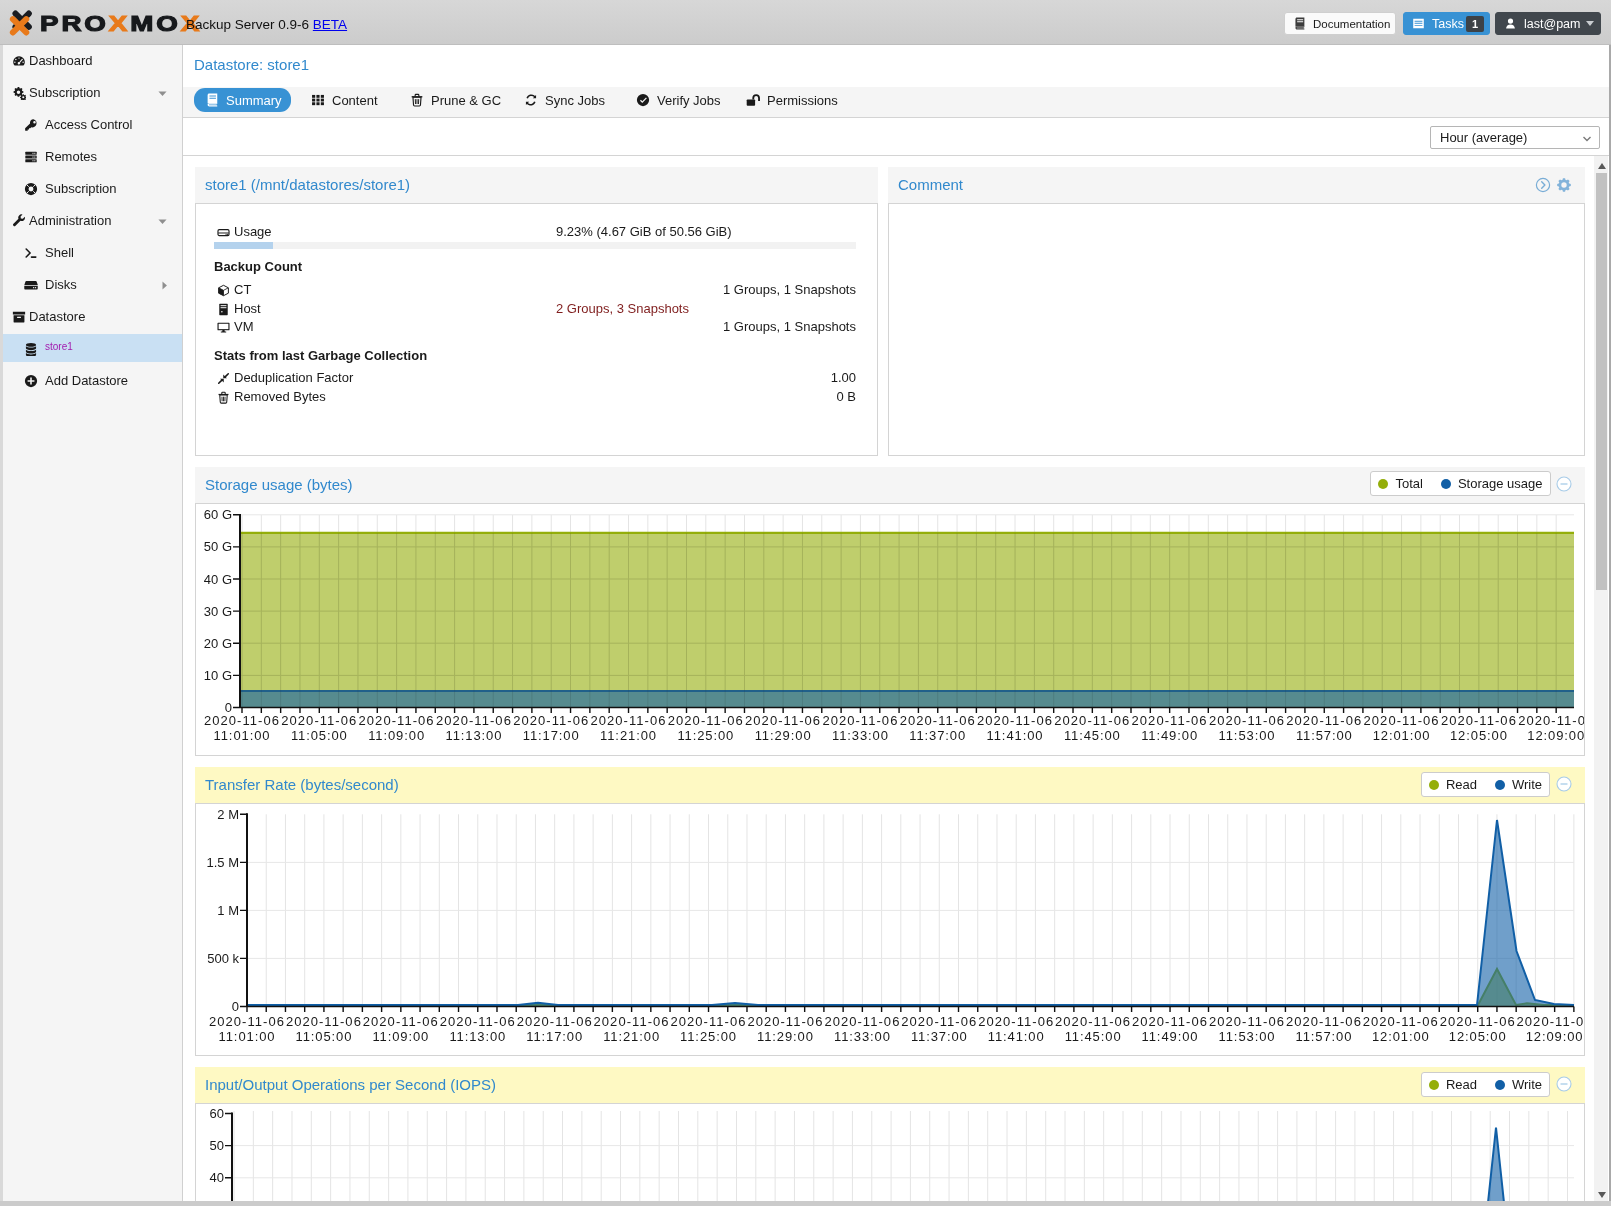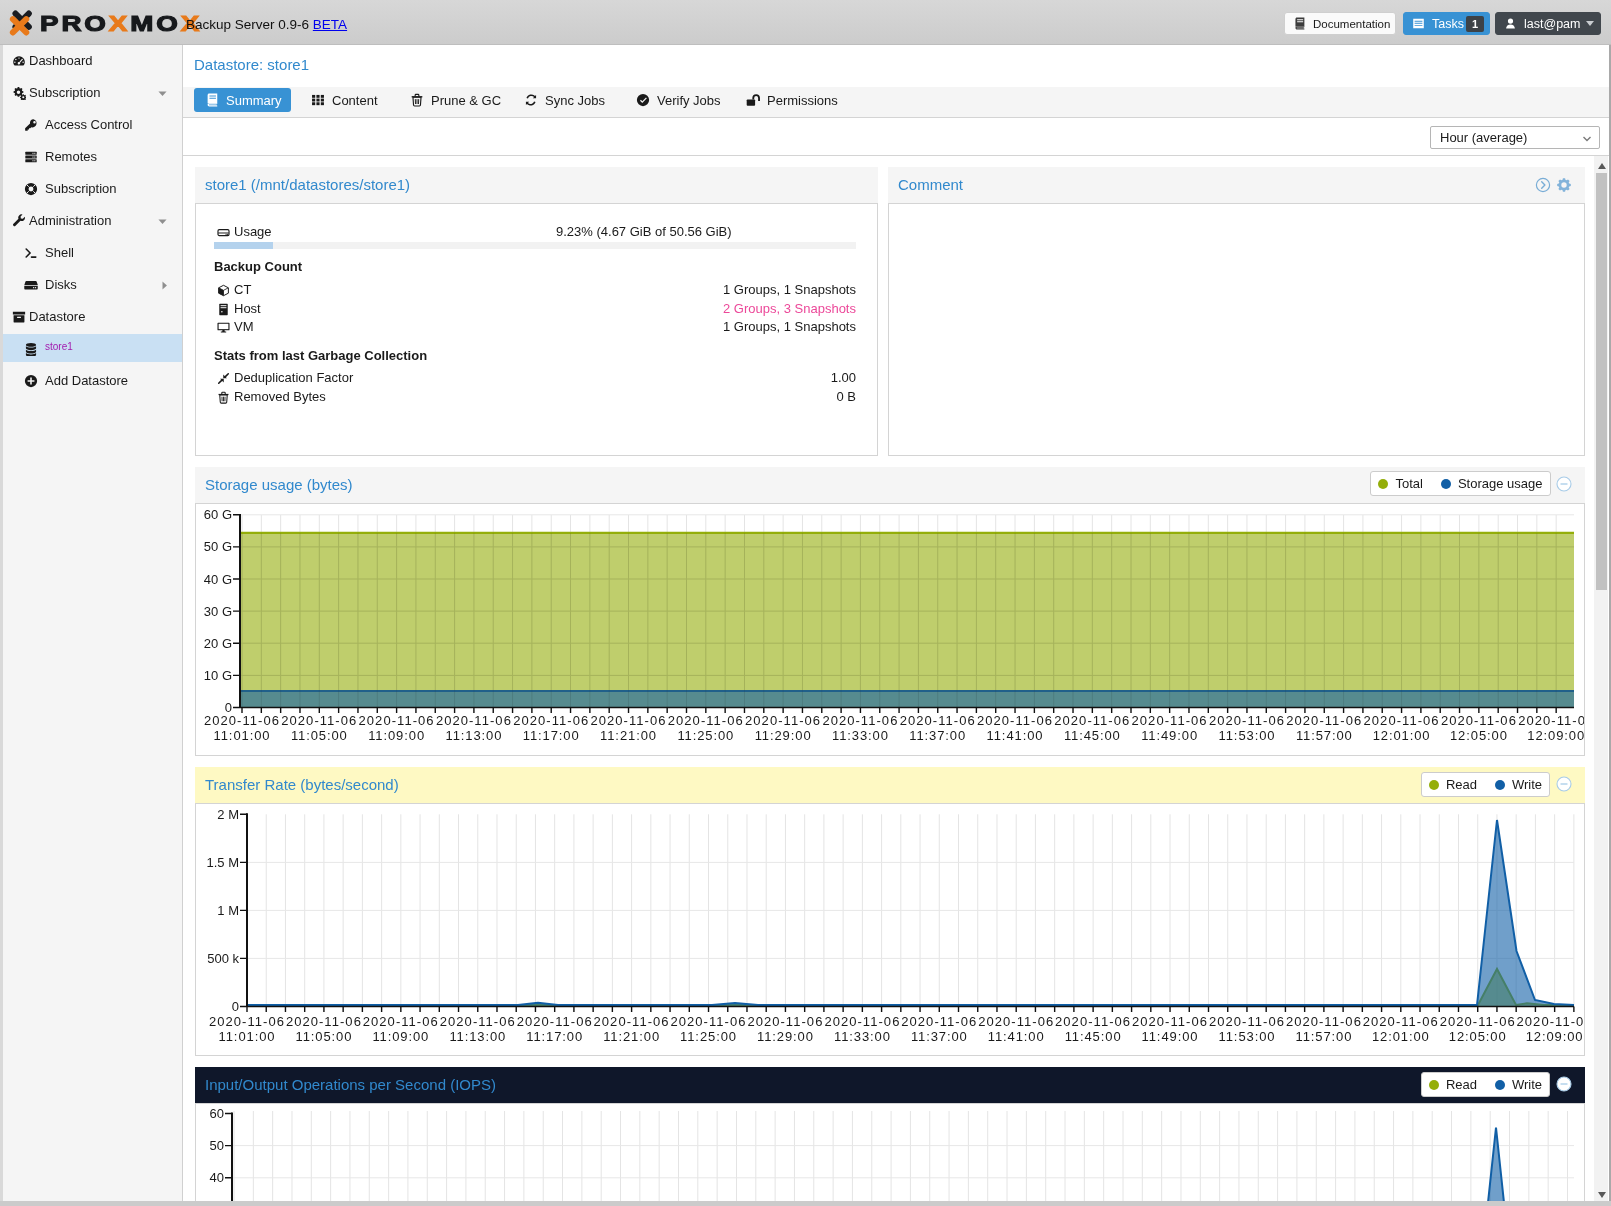--- a/index.html
+++ b/index.html
@@ -121,21 +121,21 @@
         <path fill="currentColor" d="M8 1.2c3.2 0 5.8.9 5.8 2.1S11.2 5.4 8 5.4 2.2 4.5 2.2 3.3 4.8 1.2 8 1.2zM2.2 4.9C3.1 5.8 5.4 6.4 8 6.4s4.9-.6 5.8-1.5v2.3c0 1.2-2.6 2.1-5.8 2.1s-5.8-.9-5.8-2.1V4.9zm0 3.9C3.1 9.7 5.4 10.3 8 10.3s4.9-.6 5.8-1.5v2.3c0 1.2-2.6 2.1-5.8 2.1s-5.8-.9-5.8-2.1V8.8zm0 3.9c.9.9 3.2 1.5 5.8 1.5s4.9-.6 5.8-1.5v2.1c0 1.2-2.6 2.1-5.8 2.1s-5.8-.9-5.8-2.1v-2.1z"></path>
       </svg></div>
     <div style="position:absolute;left:45px;top:341px;font-size:10px;color:#a21caf;">store1</div>
     <div style="position:absolute;left:24px;top:374px;color:#1a1a1a;"><svg class="ic" style="" width="14" height="14" viewBox="0 0 16 16">
         <path fill="currentColor" d="M8 1a7 7 0 1 0 0 14A7 7 0 0 0 8 1zm3.9 7.9H8.9v3H7.1v-3H4.1V7.1h3v-3h1.8v3h3v1.8z"></path>
       </svg></div>
     <div style="position:absolute;left:45px;top:373px;font-size:13px;color:#1a1a1a;">Add Datastore</div>
   </div>
 <div style="position:absolute;left:194px;top:56px;font-size:15px;color:#3189cd;">Datastore: store1</div>
 <div style="position:absolute;left:183px;top:87px;width:1428px;height:30px;background:#f5f5f5;"></div>
-<div style="position:absolute;left:194px;top:88px;width:97px;height:24px;background:#3892d4;border-radius:3px;color:#fff;display:flex;align-items:center;">
+<div style="position:absolute;left:194px;top:88px;width:97px;height:24px;background:#3892d4;border-radius:11px;color:#fff;display:flex;align-items:center;">
     <span style="margin-left:11px;display:flex;">
       <svg class="ic" style="" width="14" height="14" viewBox="0 0 16 16">
         <path fill="currentColor" fill-rule="evenodd" d="M3 12.1V2.4C3 1.4 3.8.6 4.8.6h9.2v11.1H4.7c-.7 0-1.3.1-1.7.4z M5.1 2.8h7.4v1.2H5.1z M5.1 5.3h7.4v1.2H5.1z"></path>
         <path fill="currentColor" fill-rule="evenodd" d="M3 13.5c0 1.1.9 1.9 2 1.9h9v-1.2h-.3a.8.8 0 0 1 0-1.6h.3v-.8H5c-1.1 0-2 .6-2 1.7z M4.6 13.2h8.2v.7H4.6z"></path>
       </svg>
     </span>
     <span style="margin-left:7px;font-size:13px;">Summary</span>
   </div>
 <div style="position:absolute;left:311px;top:88px;height:24px;color:#1a1a1a;display:flex;align-items:center;">
     <span style="display:flex;">
@@ -228,21 +228,21 @@
 <div style="position:absolute;left:556px;top:282px;width:300px;text-align:right;font-size:13px;color:#1a1a1a;">1 Groups, 1 Snapshots</div>
 <div style="position:absolute;left:217px;top:302px;color:#1a1a1a;"><svg class="ic" style="" width="13" height="13" viewBox="0 0 16 16">
       <path fill="currentColor" d="M3.5 1h9c.4 0 .7.3.7.7v12.6c0 .4-.3.7-.7.7h-9c-.4 0-.7-.3-.7-.7V1.7c0-.4.3-.7.7-.7z"></path>
       <g fill="#fff">
         <rect x="4.4" y="2.7" width="7.2" height="1.2"></rect>
         <rect x="4.4" y="5.2" width="7.2" height="1.2"></rect>
         <circle cx="6" cy="10.8" r=".9"></circle>
       </g>
     </svg></div>
 <div style="position:absolute;left:234px;top:301px;font-size:13px;color:#1a1a1a;">Host</div>
-<div style="position:absolute;left:556px;top:301px;width:300px;text-align:right;font-size:13px;color:#ec4899;">2 Groups, 3 Snapshots</div>
+<div style="position:absolute;left:556px;top:301px;width:300px;text-align:left;font-size:13px;color:#7f1d1d;">2 Groups, 3 Snapshots</div>
 <div style="position:absolute;left:217px;top:320px;color:#1a1a1a;"><svg class="ic" style="" width="13" height="13" viewBox="0 0 16 16">
       <path fill="currentColor" d="M1.3 2h13.4c.4 0 .7.3.7.7v8c0 .4-.3.7-.7.7H9.3l.3 1.6h1.7v1.2H4.7V13h1.7l.3-1.6H1.3c-.4 0-.7-.3-.7-.7v-8c0-.4.3-.7.7-.7z"></path>
       <rect fill="#fff" x="2" y="3.4" width="12" height="6.6"></rect>
     </svg></div>
 <div style="position:absolute;left:234px;top:319px;font-size:13px;color:#1a1a1a;">VM</div>
 <div style="position:absolute;left:556px;top:319px;width:300px;text-align:right;font-size:13px;color:#1a1a1a;">1 Groups, 1 Snapshots</div>
 <div style="position:absolute;left:214px;top:348px;font-size:13px;font-weight:bold;color:#1a1a1a;">Stats from last Garbage Collection</div>
 <div style="position:absolute;left:217px;top:371px;color:#1a1a1a;"><svg class="ic" style="" width="13" height="13" viewBox="0 0 16 16">
       <g stroke="currentColor" stroke-width="1.9" stroke-linecap="round">
         <path d="M2.1 13.9l3.6-3.6M13.9 2.1l-3.6 3.6"></path>
@@ -405,21 +405,21 @@
     <text x="1051.0" y="237" text-anchor="middle" font-size="13" letter-spacing="0.9" fill="#1a1a1a">11:53:00</text>
     <text x="1127.9" y="222" text-anchor="middle" font-size="13" letter-spacing="1.05" fill="#1a1a1a">2020-11-06</text>
     <text x="1127.9" y="237" text-anchor="middle" font-size="13" letter-spacing="0.9" fill="#1a1a1a">11:57:00</text>
     <text x="1204.8" y="222" text-anchor="middle" font-size="13" letter-spacing="1.05" fill="#1a1a1a">2020-11-06</text>
     <text x="1204.8" y="237" text-anchor="middle" font-size="13" letter-spacing="0.9" fill="#1a1a1a">12:01:00</text>
     <text x="1281.7" y="222" text-anchor="middle" font-size="13" letter-spacing="1.05" fill="#1a1a1a">2020-11-06</text>
     <text x="1281.7" y="237" text-anchor="middle" font-size="13" letter-spacing="0.9" fill="#1a1a1a">12:05:00</text>
     <text x="1358.6" y="222" text-anchor="middle" font-size="13" letter-spacing="1.05" fill="#1a1a1a">2020-11-06</text>
     <text x="1358.6" y="237" text-anchor="middle" font-size="13" letter-spacing="0.9" fill="#1a1a1a">12:09:00</text>
   </svg>
-<div style="position:absolute;left:195px;top:1067px;width:1390px;height:36px;background:#0f172a;">
+<div style="position:absolute;left:195px;top:1067px;width:1390px;height:36px;background:#fef9c3;">
     <div style="position:absolute;left:10px;top:9px;font-size:15px;color:#3189cd;">Input/Output Operations per Second (IOPS)</div>
   </div>
 <div style="position:absolute;left:195px;top:1103px;width:1390px;height:103px;background:#fff;border:1px solid #d4d4d4;"></div>
 <div style="position:absolute;left:1421px;top:1072px;width:129px;height:25px;background:#fff;border:1px solid #ccc;border-radius:3px;display:flex;align-items:center;justify-content:center;box-sizing:border-box;">
     <span style="width:10px;height:10px;border-radius:50%;background:#94ae0a;margin-left:0;"></span>
     <span style="font-size:13px;color:#1a1a1a;margin-left:7px;">Read</span>
     <span style="width:10px;height:10px;border-radius:50%;background:#115fa6;margin-left:18px;"></span>
     <span style="font-size:13px;color:#1a1a1a;margin-left:7px;">Write</span>
   </div>
 <div style="position:absolute;left:1556px;top:1076px;color:#a8cce8;"><svg class="ic" style="" width="16" height="16" viewBox="0 0 16 16">

